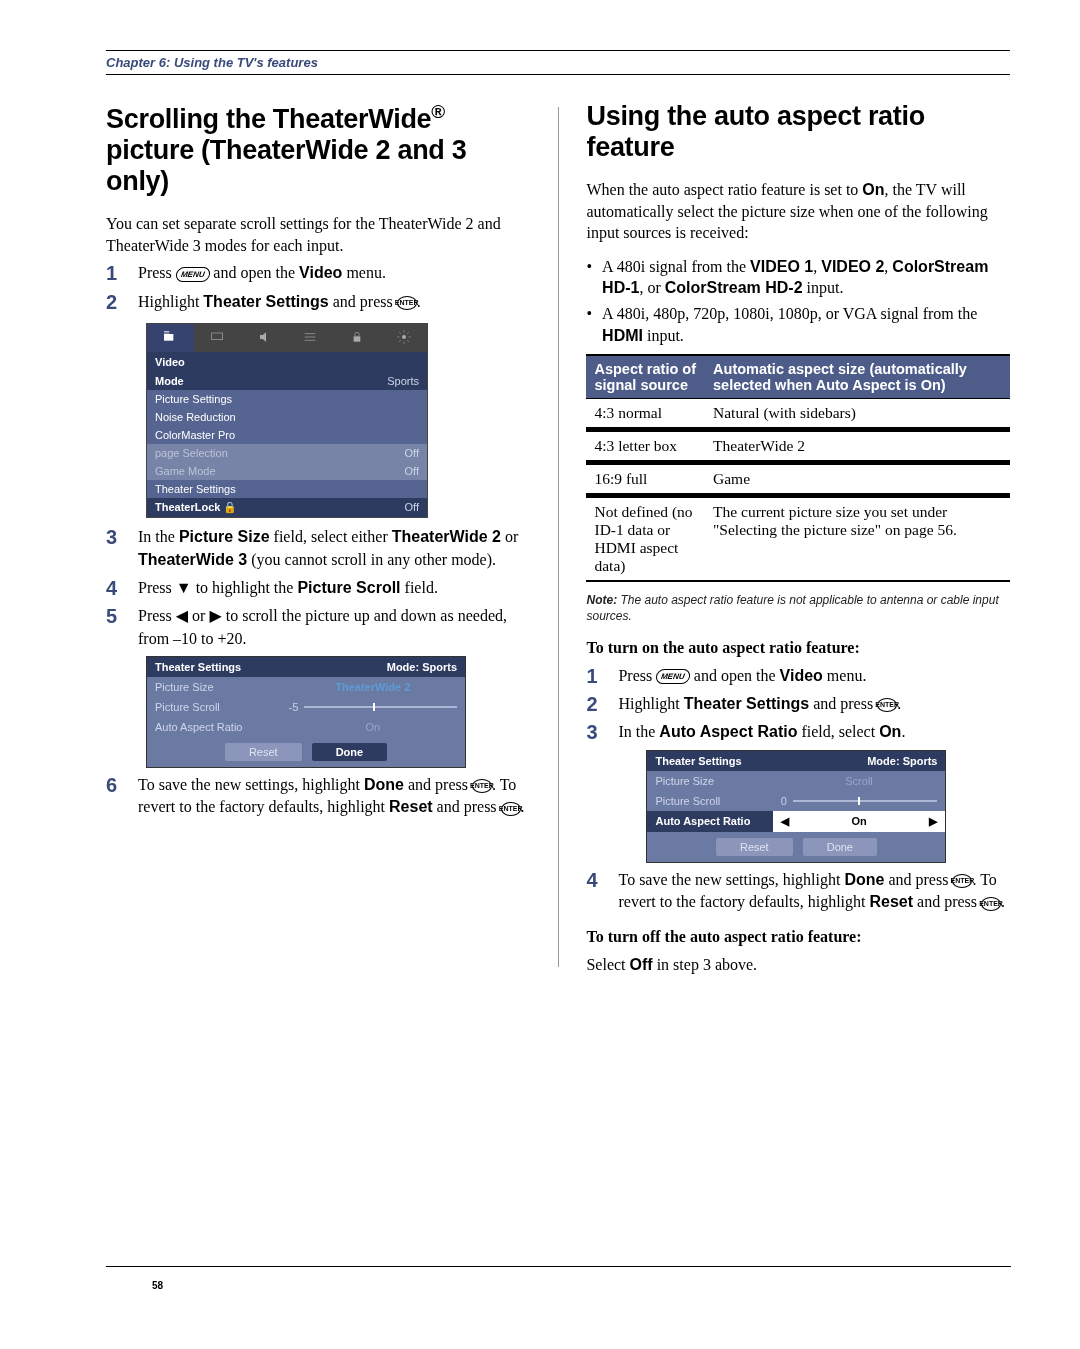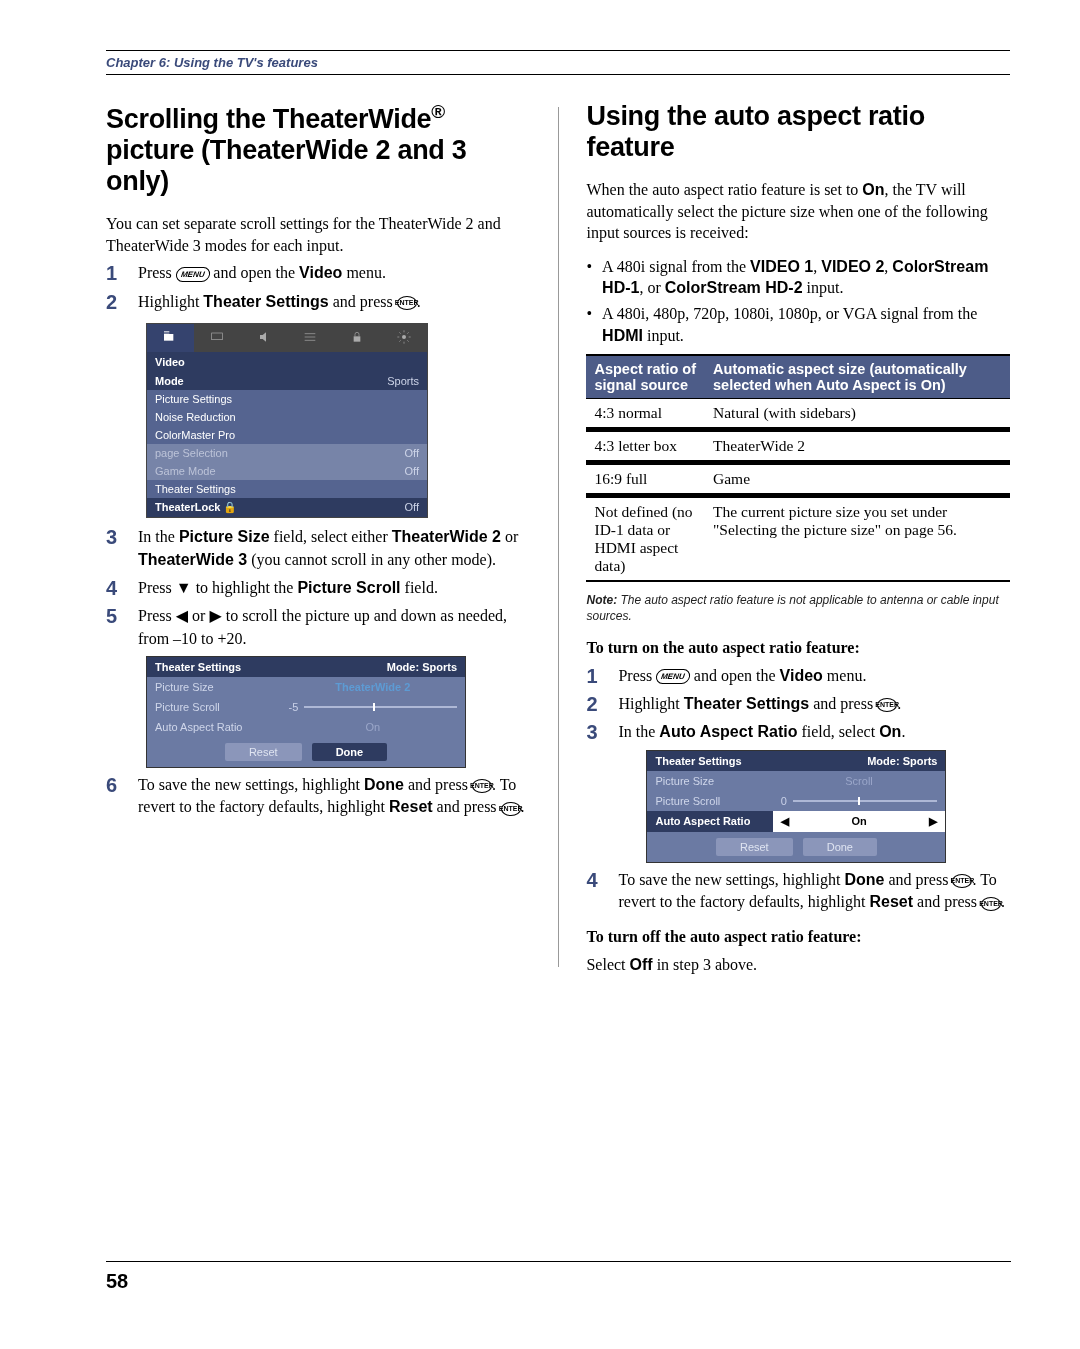--- a/index.html
+++ b/index.html
@@ -233,22 +233,23 @@
     font-size: 12px;
     line-height: 1.35;
     margin: 10px 0 10px;
     color: #222;
   }
   .note b { font-style: italic; }
 
   .page-num {
     font-family: Arial, Helvetica, sans-serif;
     font-weight: bold;
-    font-size: 20px;
+    font-size: 10px;
     margin-top: auto;
+    margin-left: 46px;
   }
   .footer {
     position: absolute;
     left: 106px;
     bottom: 56px;
     border-top: 1px solid #000;
     width: 905px;
     padding-top: 8px;
   }
 

